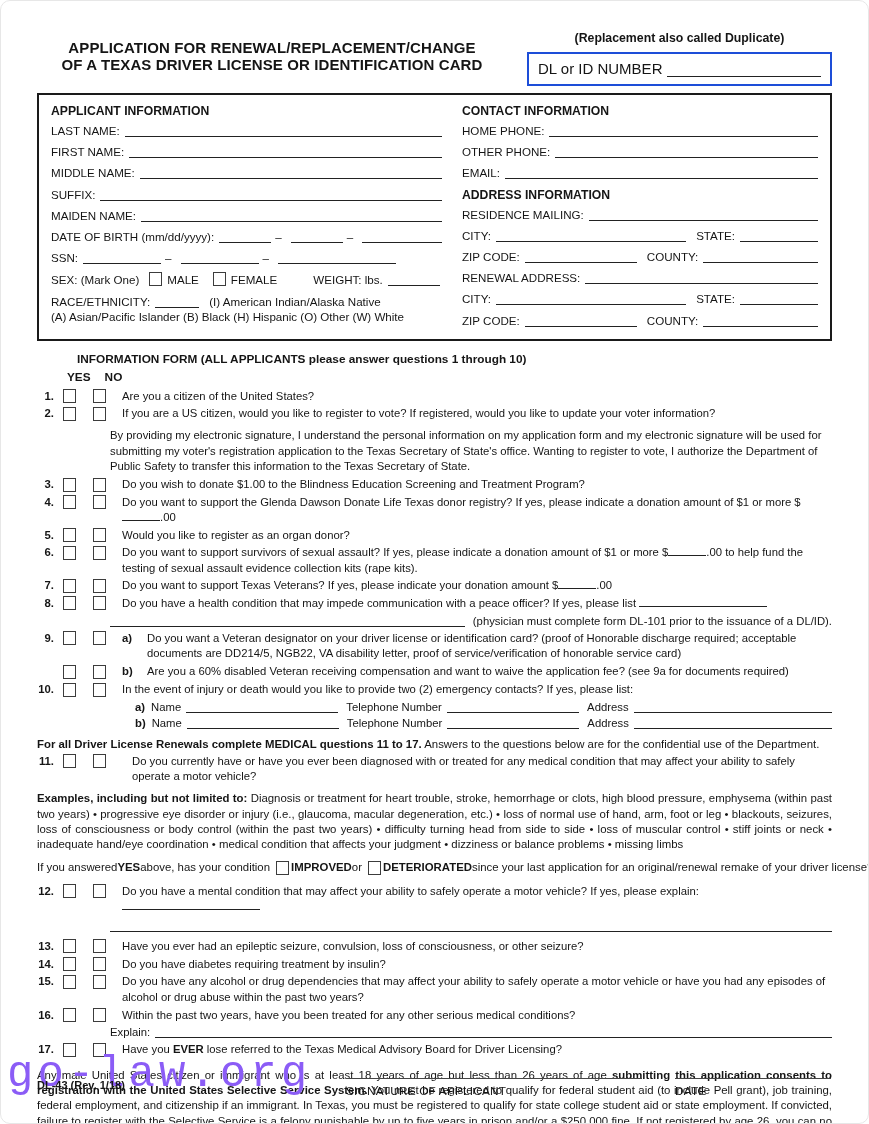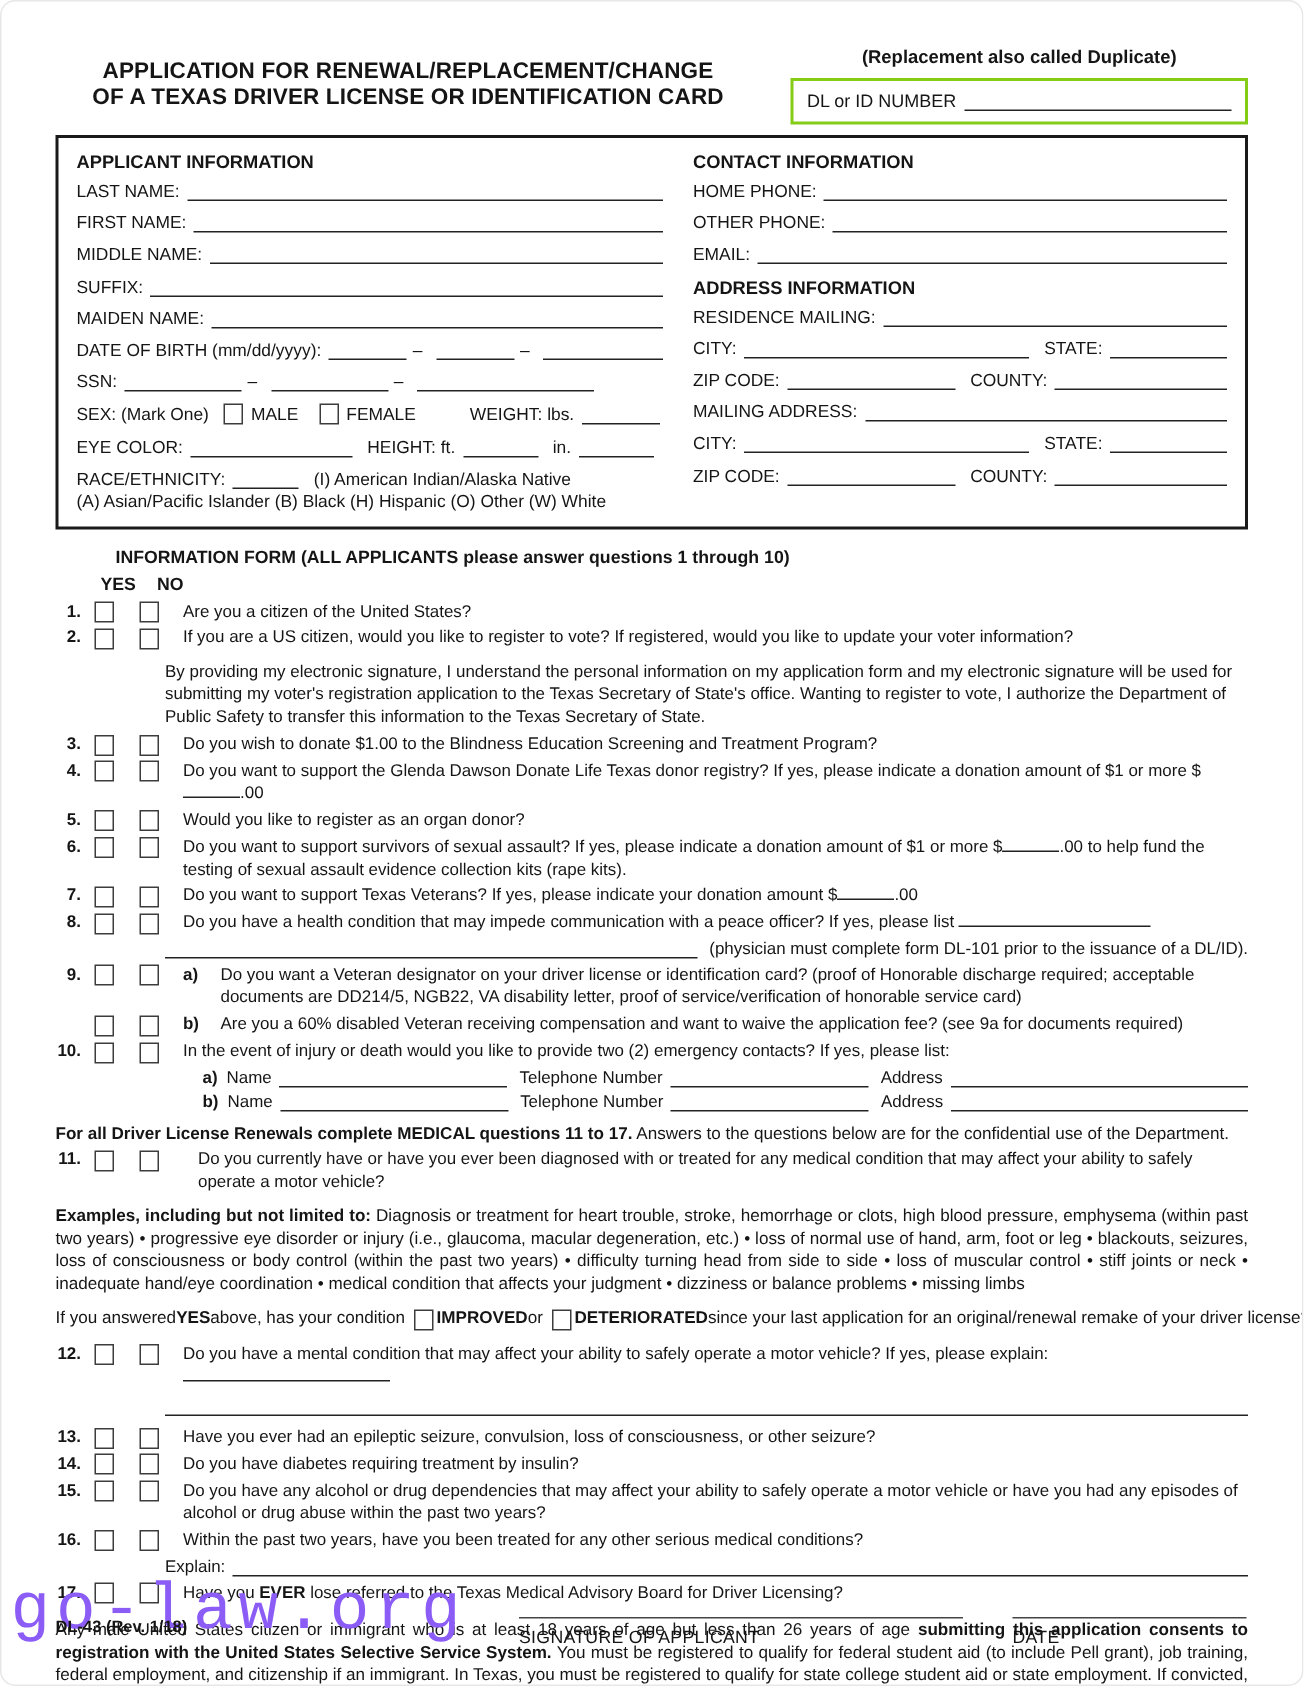--- a/index.html
+++ b/index.html
@@ -9,21 +9,21 @@
     font-family:"Liberation Sans", sans-serif; color:#151515; overflow:hidden;
     border:1px solid #e7e7e7; border-radius:10px;
   }
   .content { padding:30px 36px 0 36px; }
 
   
   .hdr { display:flex; align-items:flex-start; }
   .hdr-title { width:470px; text-align:center; font-weight:bold; font-size:15px; line-height:17px; letter-spacing:.1px; padding-top:8px; }
   .hdr-right { flex:1; margin-left:20px; }
   .dup-note { text-align:center; font-weight:bold; font-size:12.3px; margin-bottom:7px; }
-  .dl-box { border:2px solid #84cc16; padding:6px 9px 7px 9px; display:flex; align-items:flex-end; font-size:12px; }
+  .dl-box { border:2px solid #1d4ed8; padding:6px 9px 7px 9px; display:flex; align-items:flex-end; font-size:15px; }
 
   
   .main-box { border:2px solid #1a1a1a; margin-top:7px; display:flex; padding:7px 12px 10px 12px; }
   .col-left  { width:405px; padding-right:14px; }
   .col-right { flex:1; padding-left:6px; }
   .sec-head { font-weight:bold; font-size:12.2px; margin:2px 0 6px 0; }
   .frow { display:flex; align-items:flex-end; font-size:11.6px; margin-bottom:8.2px; white-space:nowrap; }
   .frow label { white-space:nowrap; }
   .bl { flex:1 1 auto; border-bottom:1.6px solid #222; height:13px; margin-left:5px; min-width:14px; }
   .bl.fix { flex:none; }
@@ -125,28 +125,20 @@
         </div>
         <div class="frow">
           <label>SEX: (Mark One)</label>
           <span class="cbox gap-l"></span>
           <span class="sex-lab">MALE</span>
           <span class="cbox"></span>
           <span class="sex-lab">FEMALE</span>
           <label style="margin-left:22px">WEIGHT: lbs.</label>
           <span class="bl fix" style="width:52px"></span>
         </div>
-        <div class="frow">
-          <label>EYE COLOR:</label>
-          <span class="bl fix" style="width:108px"></span>
-          <label class="gap-l">HEIGHT:  ft.</label>
-          <span class="bl fix" style="width:50px"></span>
-          <label class="gap-l">in.</label>
-          <span class="bl fix" style="width:50px"></span>
-        </div>
         <div class="frow" style="margin-bottom:4px">
           <label>RACE/ETHNICITY:</label>
           <span class="bl fix" style="width:44px"></span>
           <span class="gap-l">(I) American Indian/Alaska Native</span>
         </div>
         <div class="race-codes">(A) Asian/Pacific Islander   (B) Black   (H) Hispanic   (O) Other   (W) White</div>
       </div>
 
       <div class="col-right">
         <div class="sec-head">CONTACT INFORMATION</div>
@@ -173,21 +165,21 @@
           <label class="gap-l">STATE:</label>
             <span class="bl fix" style="width:78px"></span>
         </div>
         <div class="frow">
           <label>ZIP CODE:</label>
             <span class="bl fix" style="width:112px"></span>
           <label class="gap-l">COUNTY:</label>
             <span class="bl"></span>
         </div>
         <div class="frow">
-            <label>MAILING ADDRESS:</label>
+            <label>RENEWAL ADDRESS:</label>
             <span class="bl"></span>
           </div>
         <div class="frow">
           <label>CITY:</label>
             <span class="bl"></span>
           <label class="gap-l">STATE:</label>
             <span class="bl fix" style="width:78px"></span>
         </div>
         <div class="frow" style="margin-bottom:2px">
           <label>ZIP CODE:</label>

